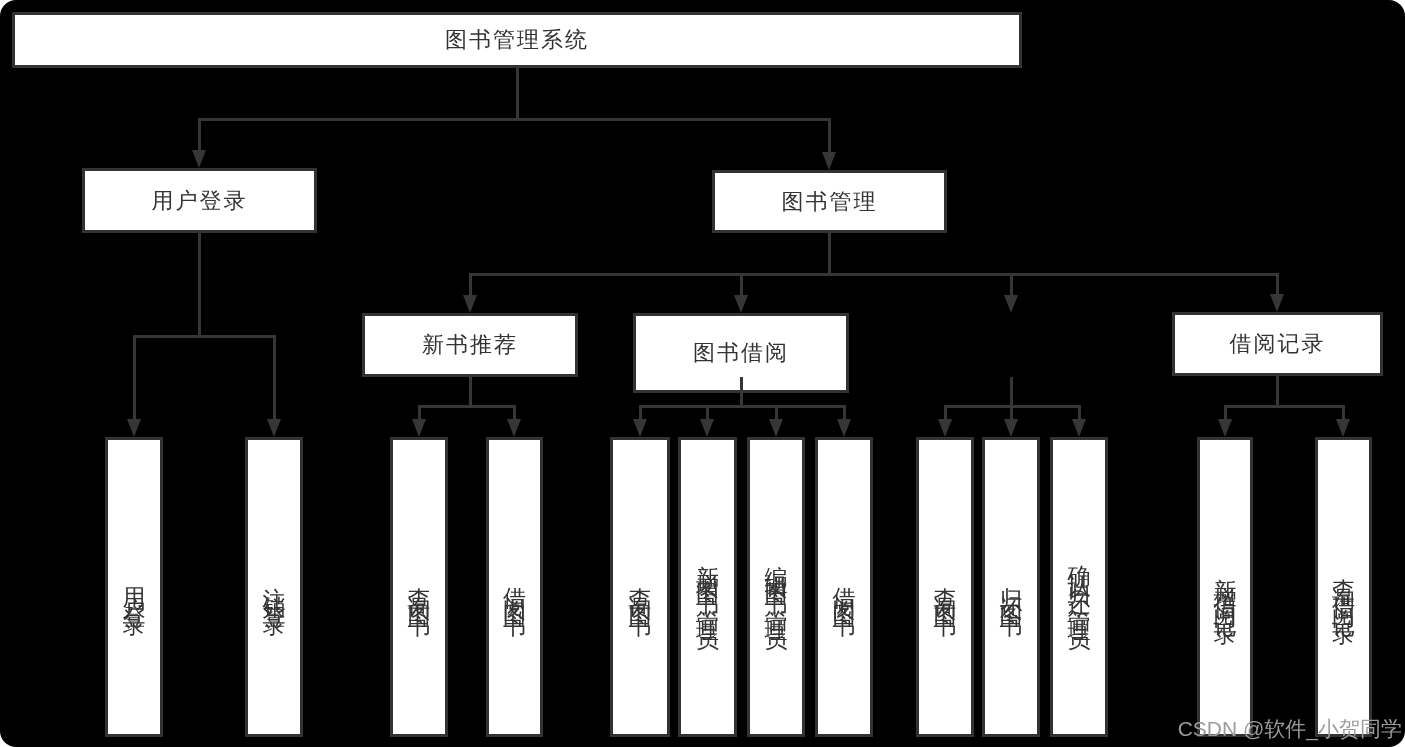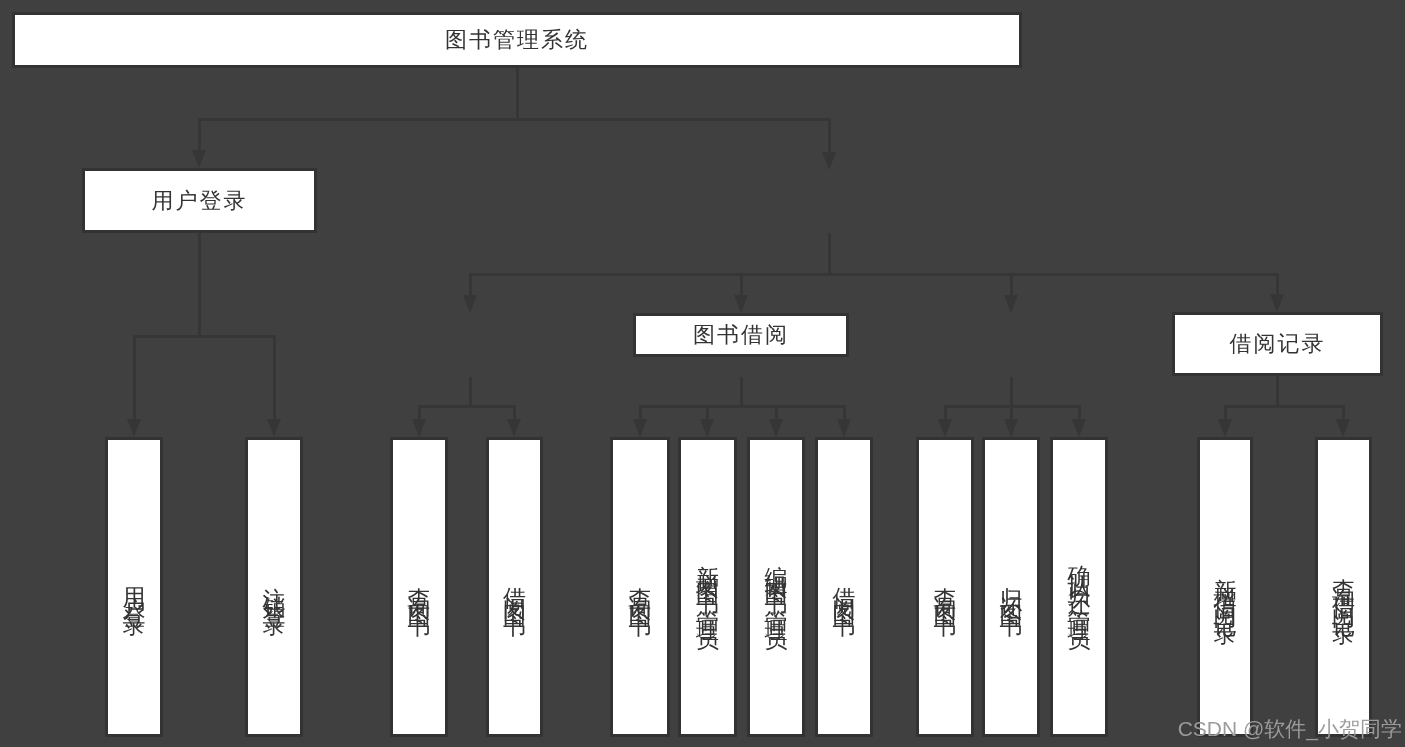--- a/index.html
+++ b/index.html
@@ -1,19 +1,19 @@
 <!DOCTYPE html>
 <html><head>
 <meta charset="utf-8">
 <style>
   html,body{margin:0;padding:0;background:#ffffff;}
   #canvas{
-    position:relative;width:1405px;height:747px;background:#404040;
+    position:relative;width:1405px;height:747px;background:#000000;
     font-family:"Liberation Sans","DejaVu Sans",sans-serif;
-    color:#333333;overflow:hidden;
+    color:#333333;overflow:hidden;border-radius:16px;
   }
   .box{
     position:absolute;box-sizing:border-box;
     border:3px solid #333333;background:#ffffff;
     display:flex;align-items:center;justify-content:center;
     font-size:22px;color:#333333;letter-spacing:2px;
   }
   .vbox{
     position:absolute;box-sizing:border-box;
     border:3px solid #333333;background:#ffffff;
@@ -48,40 +48,46 @@
   <div class="vline" style="left:516px;top:68px;height:50px;"></div>
   <div class="hline" style="left:198px;top:118px;width:633px;"></div>
   <div class="vline" style="left:198px;top:118px;height:34px;"></div>
   <div class="ahead" style="left:192px;top:150px;"></div>
   <div class="vline" style="left:828px;top:118px;height:36px;"></div>
   <div class="ahead" style="left:822px;top:152px;"></div>
 
   <div class="box" style="left:82px;top:168px;width:235px;height:65px;">
     <span>用户登录</span>
   </div>
+  <div class="box" style="left:712px;top:170px;width:235px;height:63px;">
+    <span>图书管理</span>
+  </div>
 
   <div class="vline" style="left:198px;top:233px;height:102px;"></div>
   <div class="hline" style="left:133px;top:335px;width:143px;"></div>
   <div class="vline" style="left:133px;top:335px;height:86px;"></div>
   <div class="ahead" style="left:127px;top:419px;"></div>
   <div class="vline" style="left:273px;top:335px;height:86px;"></div>
   <div class="ahead" style="left:267px;top:419px;"></div>
 
   <div class="vline" style="left:828px;top:233px;height:40px;"></div>
   <div class="hline" style="left:469px;top:273px;width:810px;"></div>
   <div class="vline" style="left:469px;top:273px;height:26px;"></div>
   <div class="ahead" style="left:463px;top:295px;"></div>
   <div class="vline" style="left:740px;top:273px;height:26px;"></div>
   <div class="ahead" style="left:734px;top:295px;"></div>
   <div class="vline" style="left:1010px;top:273px;height:26px;"></div>
   <div class="ahead" style="left:1004px;top:295px;"></div>
   <div class="vline" style="left:1276px;top:273px;height:25px;"></div>
   <div class="ahead" style="left:1270px;top:294px;"></div>
 
-  <div class="box" style="left:633px;top:313px;width:216px;height:44px;">
+  <div class="box" style="left:362px;top:313px;width:216px;height:64px;">
+    <span>新书推荐</span>
+  </div>
+  <div class="box" style="left:633px;top:313px;width:216px;height:80px;">
     <span>图书借阅</span>
   </div>
   <div class="box" style="left:1172px;top:312px;width:211px;height:64px;">
     <span>借阅记录</span>
   </div>
 
   <div class="vline" style="left:469px;top:377px;height:28px;"></div>
   <div class="hline" style="left:418px;top:405px;width:98px;"></div>
   <div class="vline" style="left:418px;top:405px;height:18px;"></div>
   <div class="ahead" style="left:412px;top:419px;"></div>

